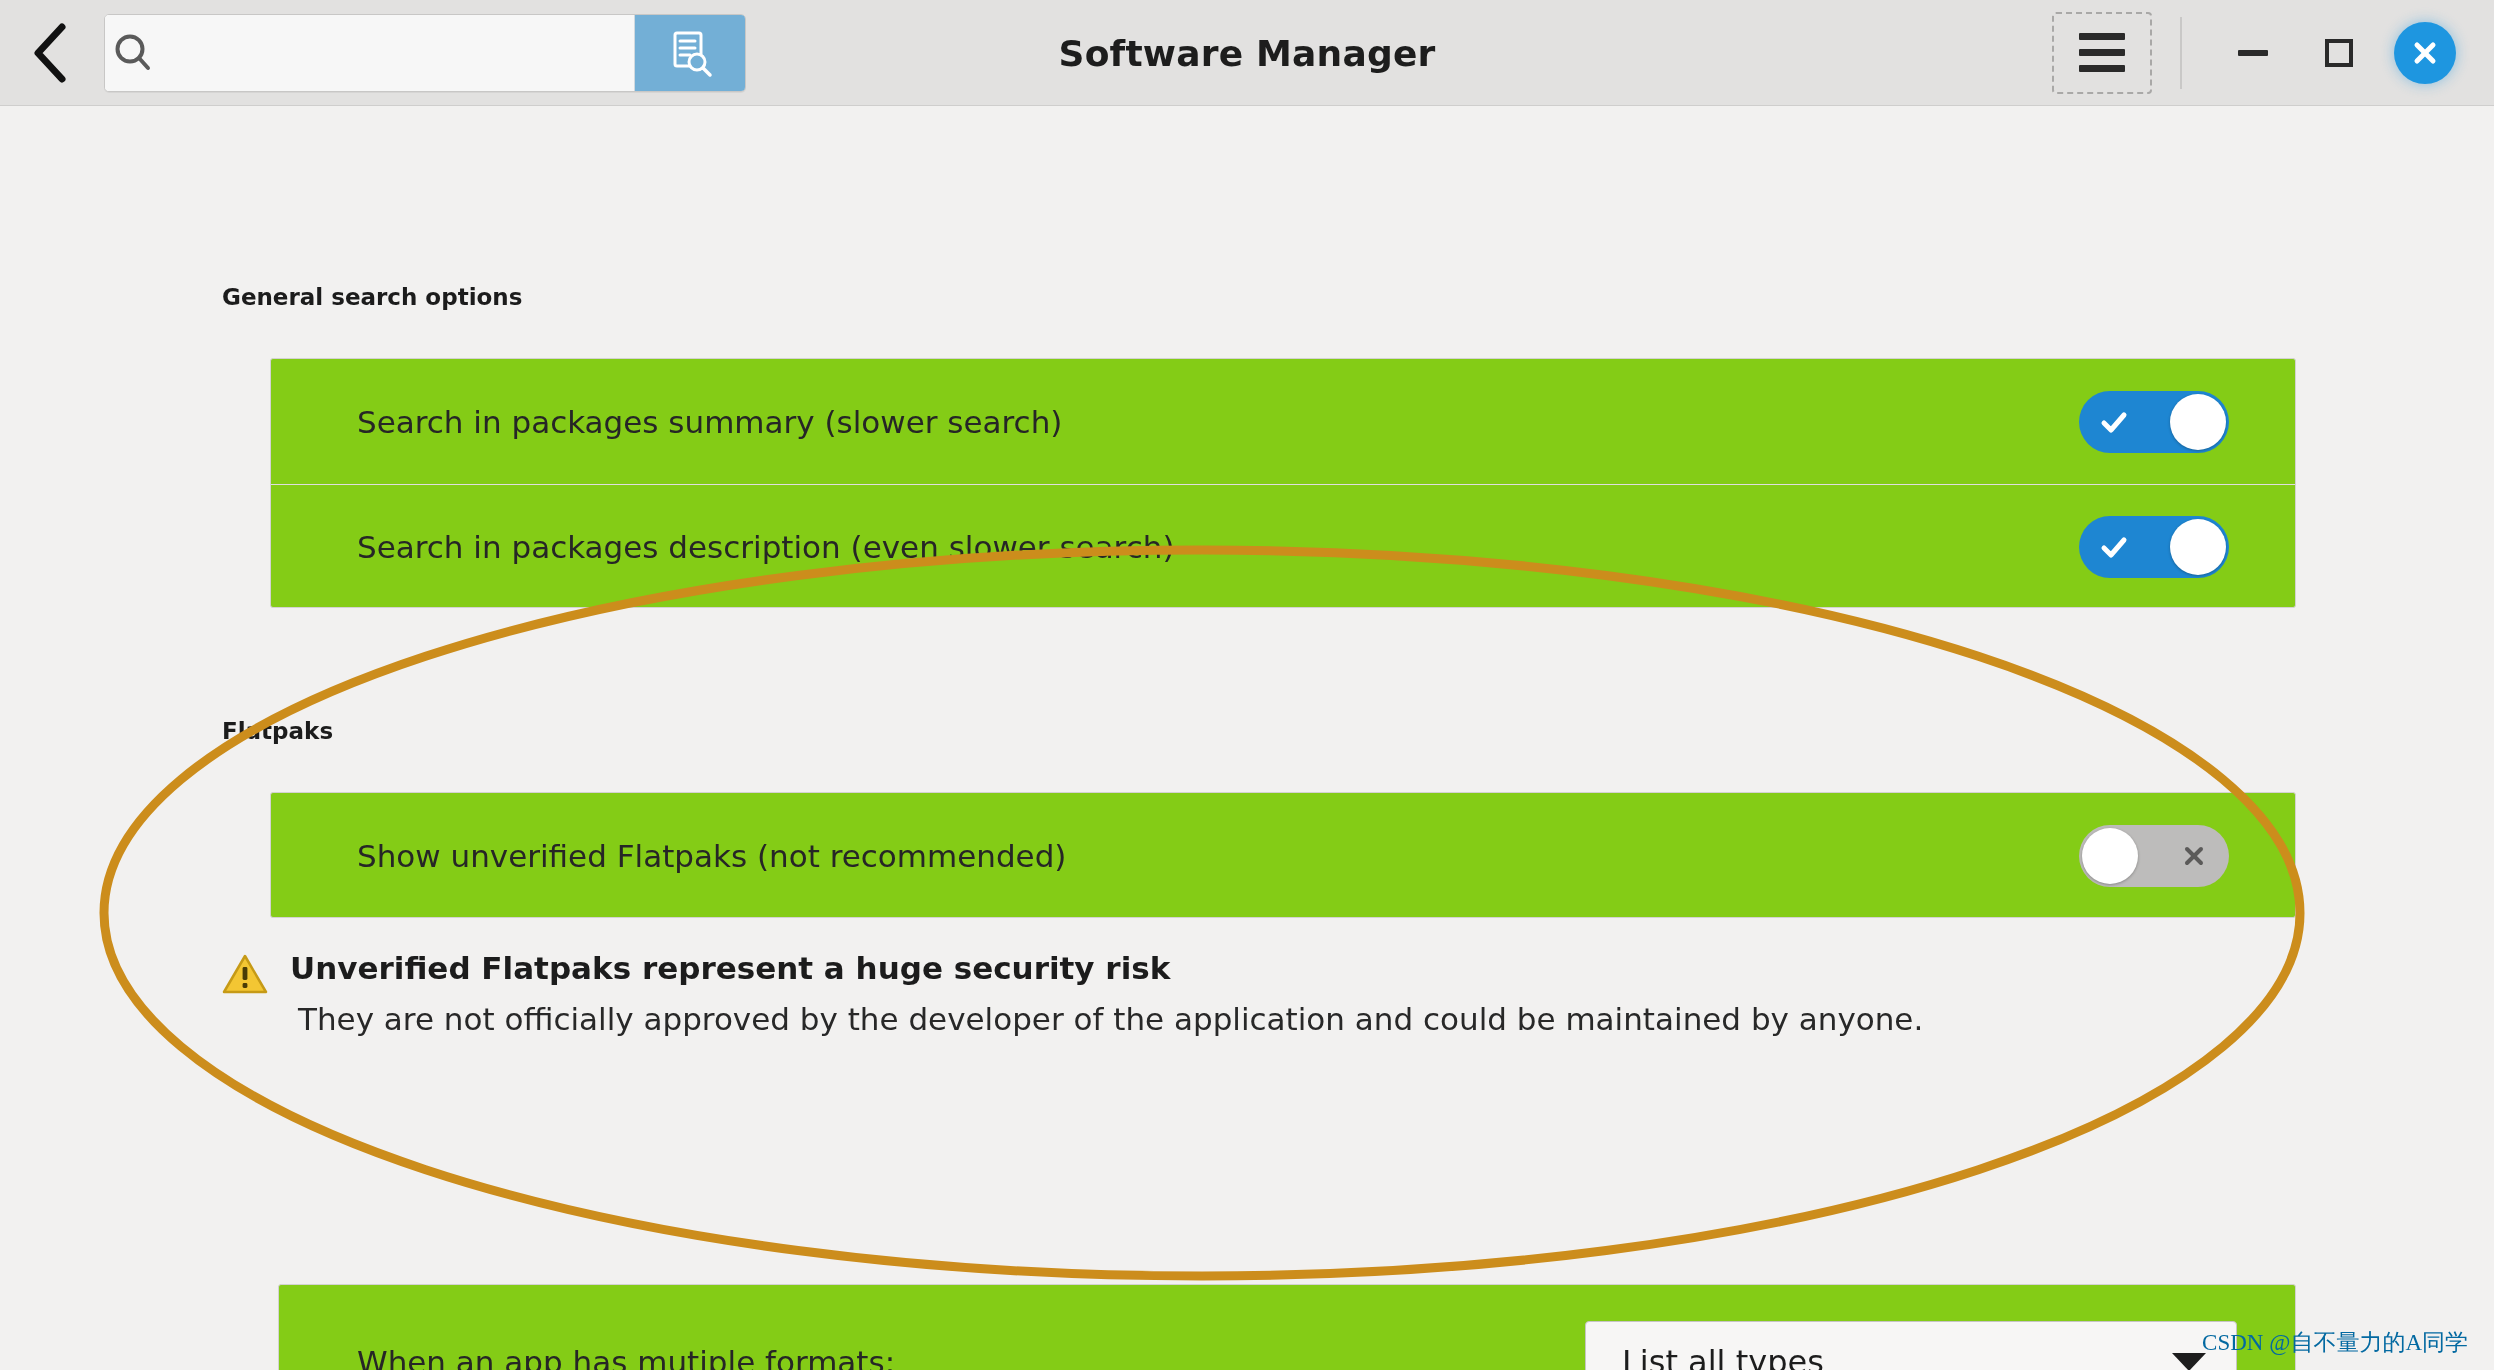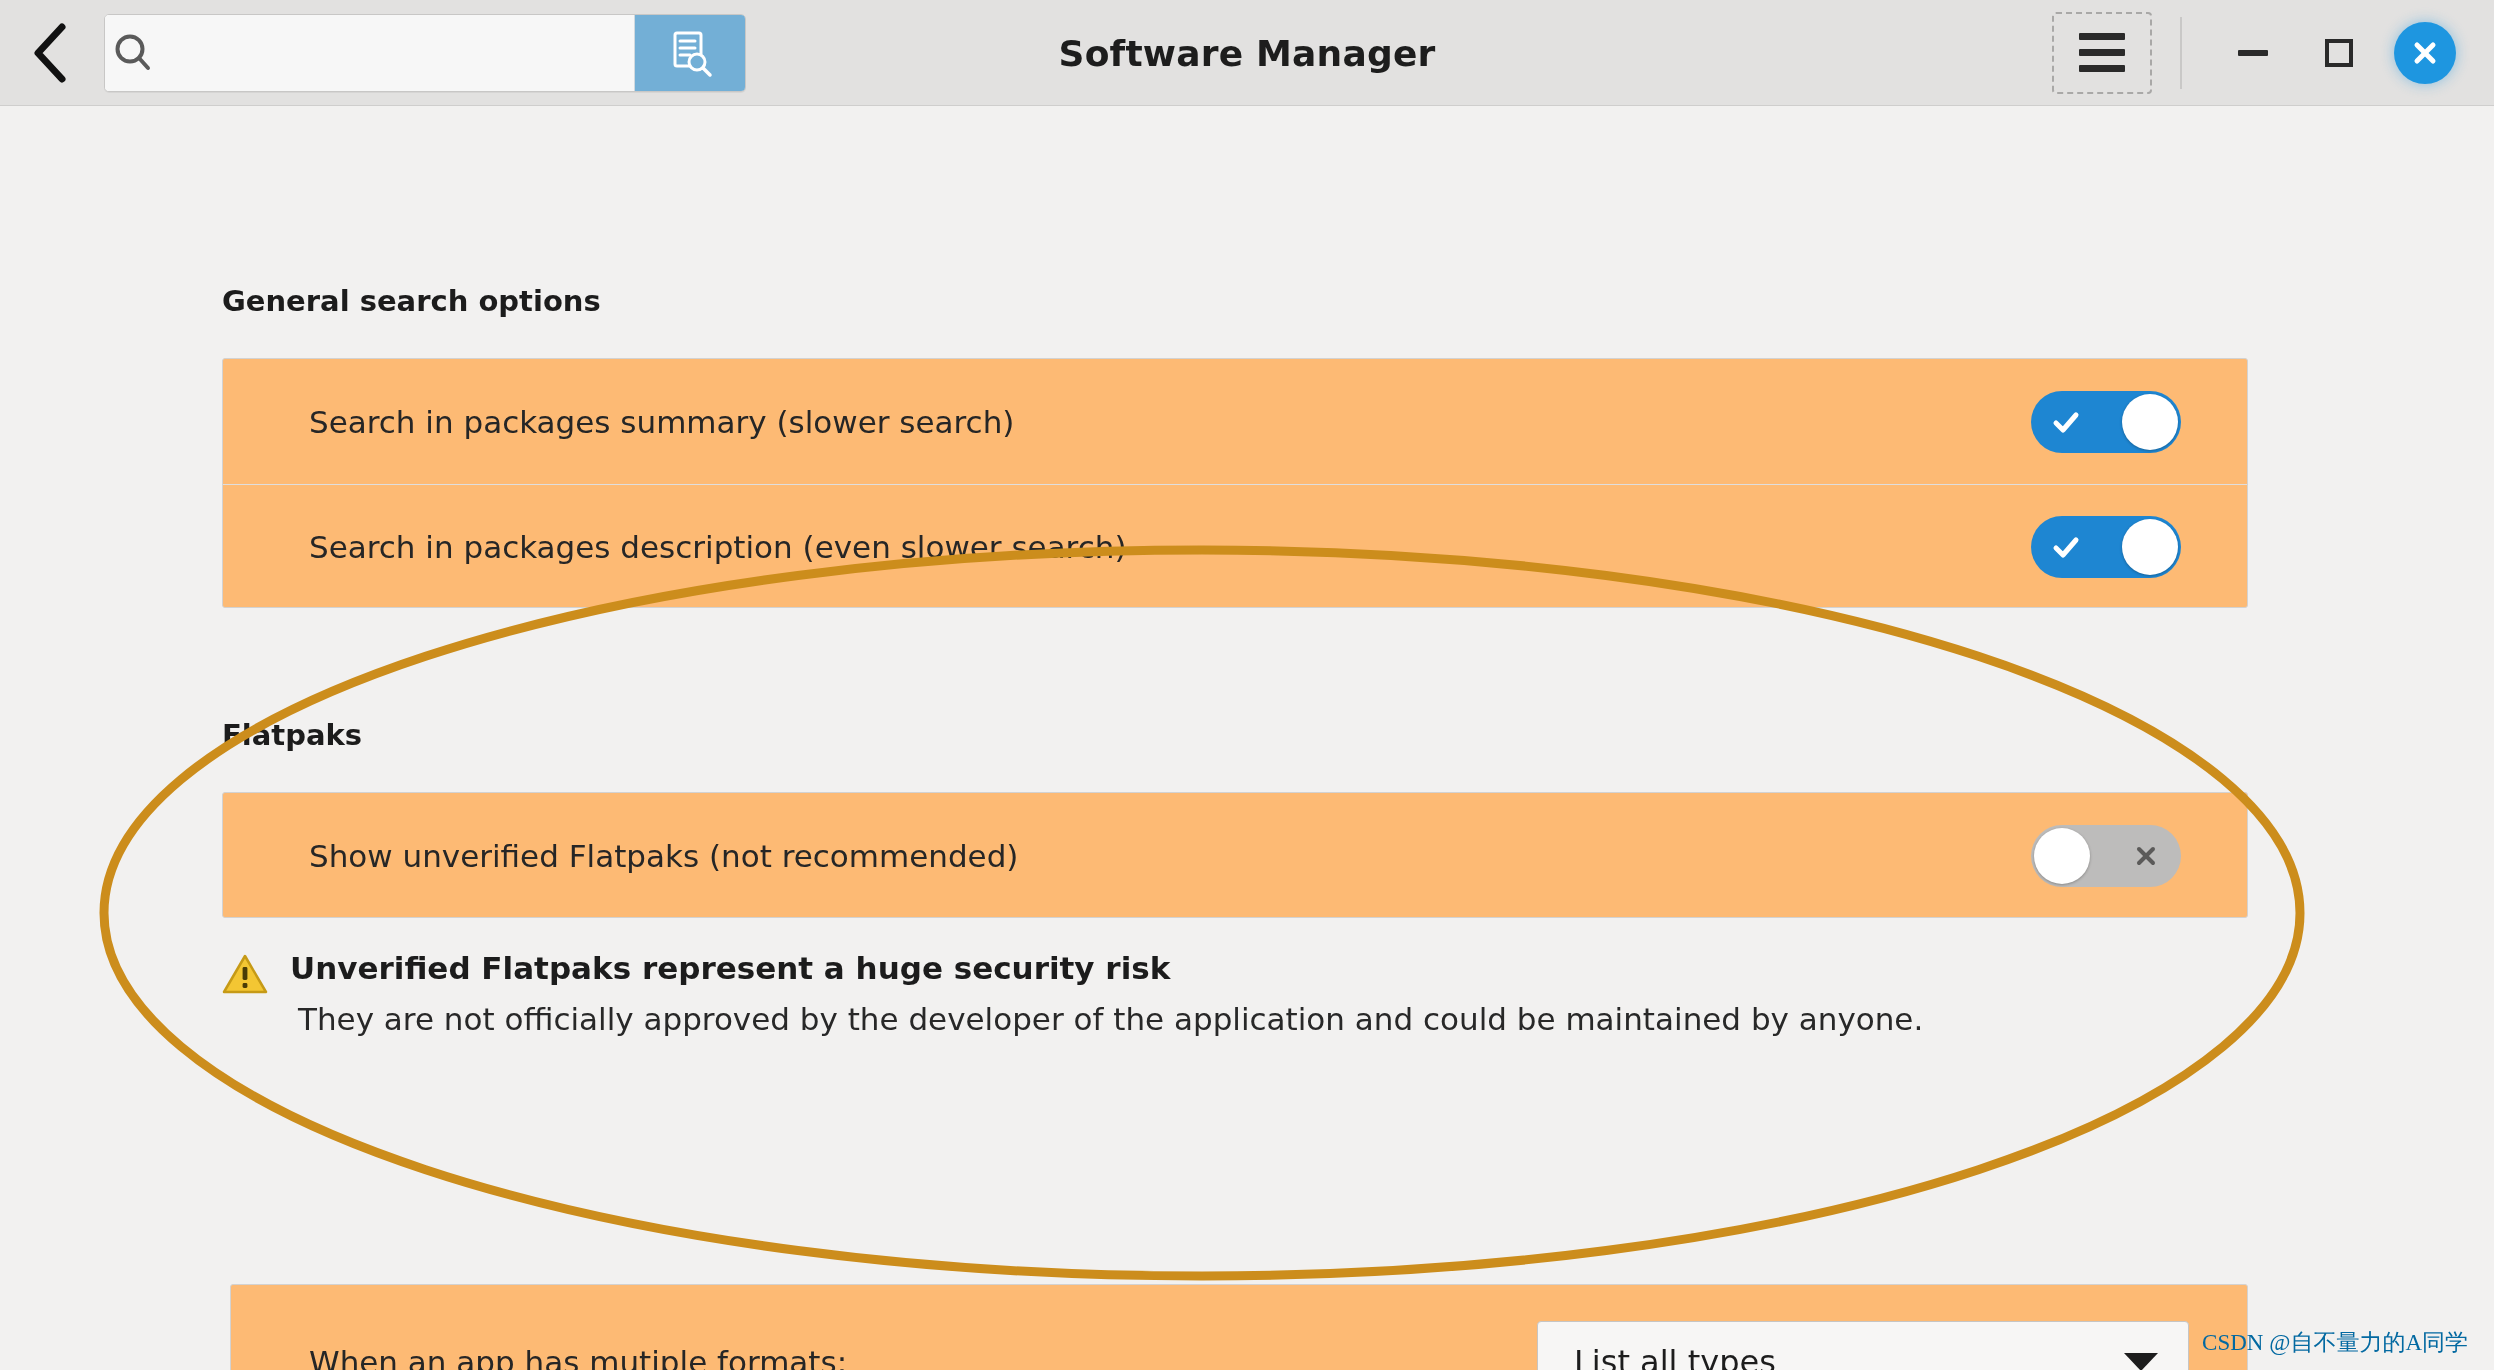--- a/index.html
+++ b/index.html
@@ -154,35 +154,36 @@
     justify-content: center;
     box-shadow: 0 0 14px rgba(30,150,224,0.45);
   }
 
   
   .content {
     padding: 0 0 0 0;
     position: relative;
   }
   .section-title {
-    font-size: 29px;
+    font-size: 23px;
     font-weight: bold;
     color: #1c1c1c;
     margin: 0;
     padding: 0;
   }
   .gs-title { position: absolute; left: 222px; top: 178px; }
   .fp-title { position: absolute; left: 222px; top: 612px; }
 
   .card {
     position: absolute;
-    background: #fdba74;
+    background: #84cc16;
     border: 1px solid #d3d2d1;
     border-radius: 3px;
     box-sizing: border-box;
+    margin-left: 48px;
   }
   #card-general { left: 222px; top: 252px; width: 2026px; height: 250px; }
   #card-flatpak { left: 222px; top: 686px; width: 2026px; height: 126px; }
   #card-formats { left: 230px; top: 1178px; width: 2018px; height: 155px; }
 
   .row {
     display: flex;
     align-items: center;
     height: 125px;
     padding: 0 66px 0 86px;

